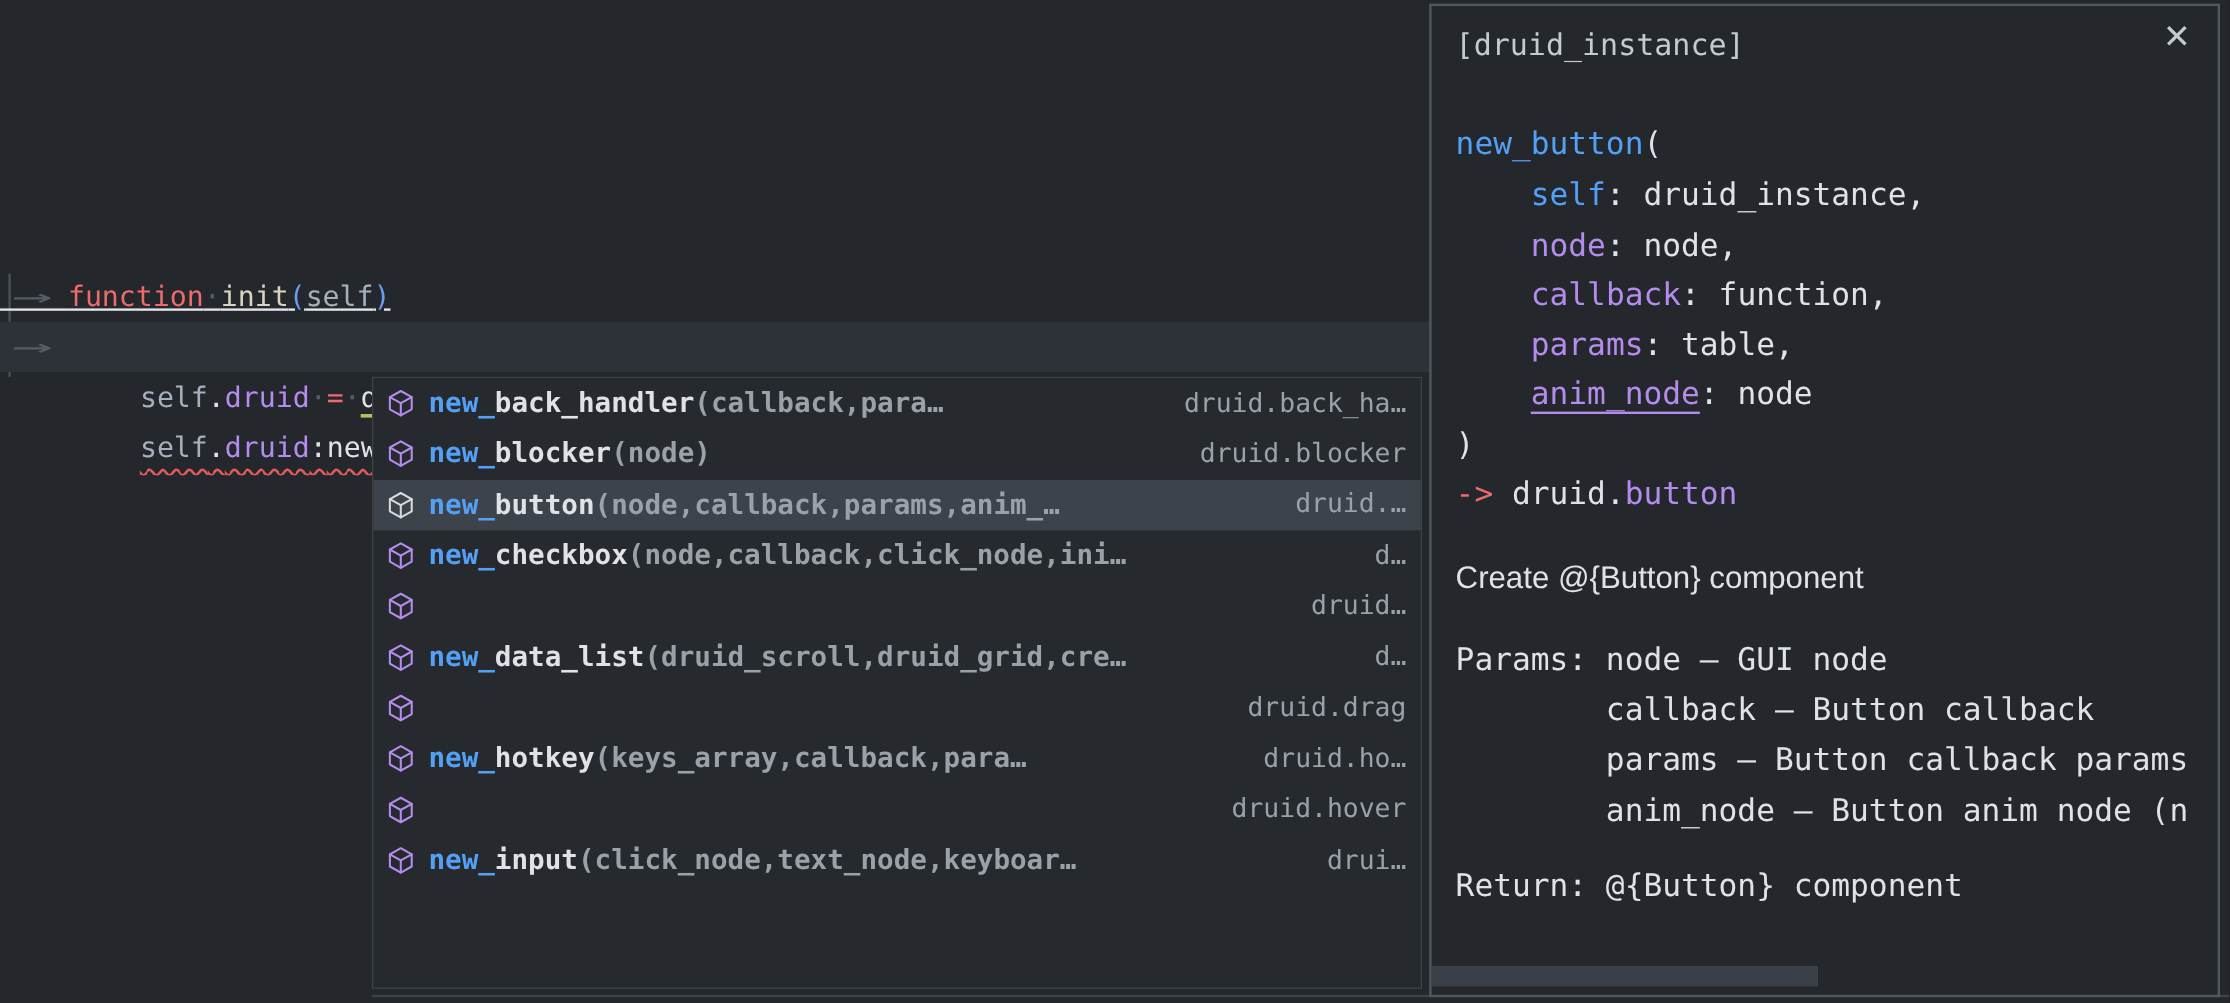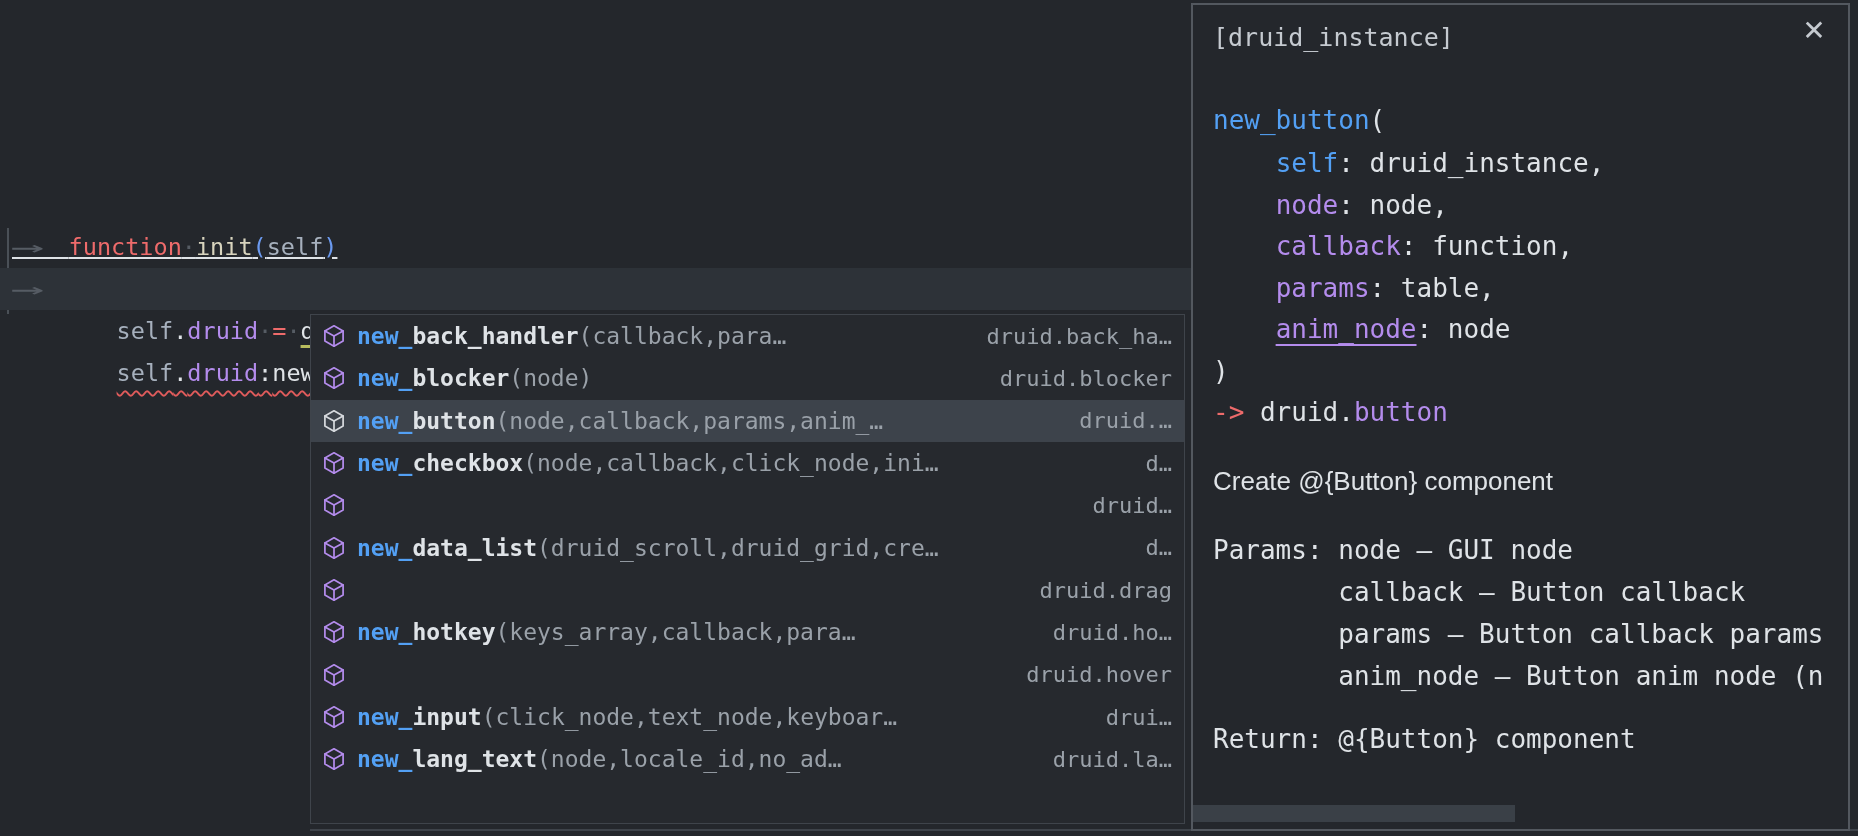--- a/index.html
+++ b/index.html
@@ -6,21 +6,21 @@
   .screen{
     position:relative;width:1858px;height:836px;overflow:hidden;
     background:var(--bg-editor,#24272c);
     font-family:"DejaVu Sans Mono",monospace;
   }
   
   .code-line{
     position:absolute;left:0;height:42px;line-height:42px;
     font-size:23.5px;white-space:pre;color:var(--white,#dfe3e7);
   }
-  #line-1{top:184px;padding-left:12px;text-decoration:underline;}
+  #line-1{top:184px;padding-left:0;text-decoration:underline;}
   #line-2{top:226px;padding-left:60px;}
   #line-3{top:268px;padding-left:60px;width:1191px;background:var(--bg-line-highlight,#2d3238);box-sizing:border-box;}
   .tab-arrow{
     position:absolute;left:10px;top:0;color:var(--whitespace,#565c64);
     display:inline-block;transform:scaleX(2.4);transform-origin:0 50%;
   }
   .indent-guide{position:absolute;left:7px;top:228px;width:2px;height:86px;background:#4a5057;}
   .tk-kw{color:var(--red,#ee6b6b);}
   .tk-fn{color:var(--cream,#d8d4be);}
   .tk-paren{color:var(--paren-blue,#6b9af0);}
@@ -41,21 +41,21 @@
     position:absolute;left:310px;top:314px;width:875px;height:510px;
     background:var(--bg-popup,#26292e);border:1px solid var(--border-popup,#3f444b);
     box-sizing:border-box;overflow:hidden;
   }
   .ac-row{display:flex;align-items:center;height:42.33px;padding:0 12px 0 10px;font-size:23px;cursor:default;}
   .ac-row.selected{background:var(--bg-selected,#3d434b);}
   .cube{width:26px;height:26px;flex:0 0 26px;margin-right:10px;stroke:var(--purple,#b48ced);}
   .ac-row.selected .cube{stroke:#d6d9dd;}
   .ac-name{font-weight:700;color:var(--white,#e8ebee);white-space:pre;}
   .ac-prefix{color:var(--blue,#53a0f4);}
-  .ac-params{font-weight:400;color:var(--gray,#9aa1a9);}
+  .ac-params{font-weight:700;color:var(--gray,#9aa1a9);}
   .ac-module{margin-left:auto;color:var(--gray,#9aa1a9);font-size:22px;padding-left:18px;white-space:pre;}
 
   
   .panel{
     position:absolute;left:1191px;top:3px;width:659px;height:828px;
     background:var(--bg-panel,#24272c);border:2px solid var(--border-panel,#53585f);
     box-sizing:border-box;overflow:hidden;padding-left:20px;
   }
   .doc-title{position:absolute;left:20px;top:12px;font-size:25px;line-height:42px;color:var(--title,#c5cad0);white-space:pre;}
   .close-btn{position:absolute;right:14px;top:6px;width:40px;height:40px;border:none;background:transparent;
@@ -173,29 +173,20 @@
         <span class="ac-module">druid.hover</span>
       </div>
       <div class="ac-row">
         <svg class="cube" viewBox="0 0 24 24" fill="none" stroke-width="1.6" stroke-linejoin="round" stroke-linecap="round">
     <path d="M12 2.6 L20.4 7.3 L20.4 16.7 L12 21.4 L3.6 16.7 L3.6 7.3 Z"></path>
     <path d="M3.6 7.3 L12 12 L20.4 7.3"></path>
     <path d="M12 12 L12 21.4"></path>
   </svg>
         <span class="ac-name"><span class="ac-prefix">new_</span><span>input</span><span class="ac-params">(click_node,text_node,keyboar…</span></span>
         <span class="ac-module">drui…</span>
-      </div>
-      <div class="ac-row">
-        <svg class="cube" viewBox="0 0 24 24" fill="none" stroke-width="1.6" stroke-linejoin="round" stroke-linecap="round">
-    <path d="M12 2.6 L20.4 7.3 L20.4 16.7 L12 21.4 L3.6 16.7 L3.6 7.3 Z"></path>
-    <path d="M3.6 7.3 L12 12 L20.4 7.3"></path>
-    <path d="M12 12 L12 21.4"></path>
-  </svg>
-        <span class="ac-name"><span class="ac-prefix">new_</span><span>lang_text</span><span class="ac-params">(node,locale_id,no_ad…</span></span>
-        <span class="ac-module">druid.la…</span>
       </div>
     </div>
 
   <div class="panel">
     <div class="doc-title">[druid_instance]</div>
     <button class="close-btn">
       <span>✕</span>
     </button>
     <div id="doc-body">
         <div class="doc-line" style="top: 94px;"><span class="d-blue">new_button</span><span class="d-white">(</span></div>

